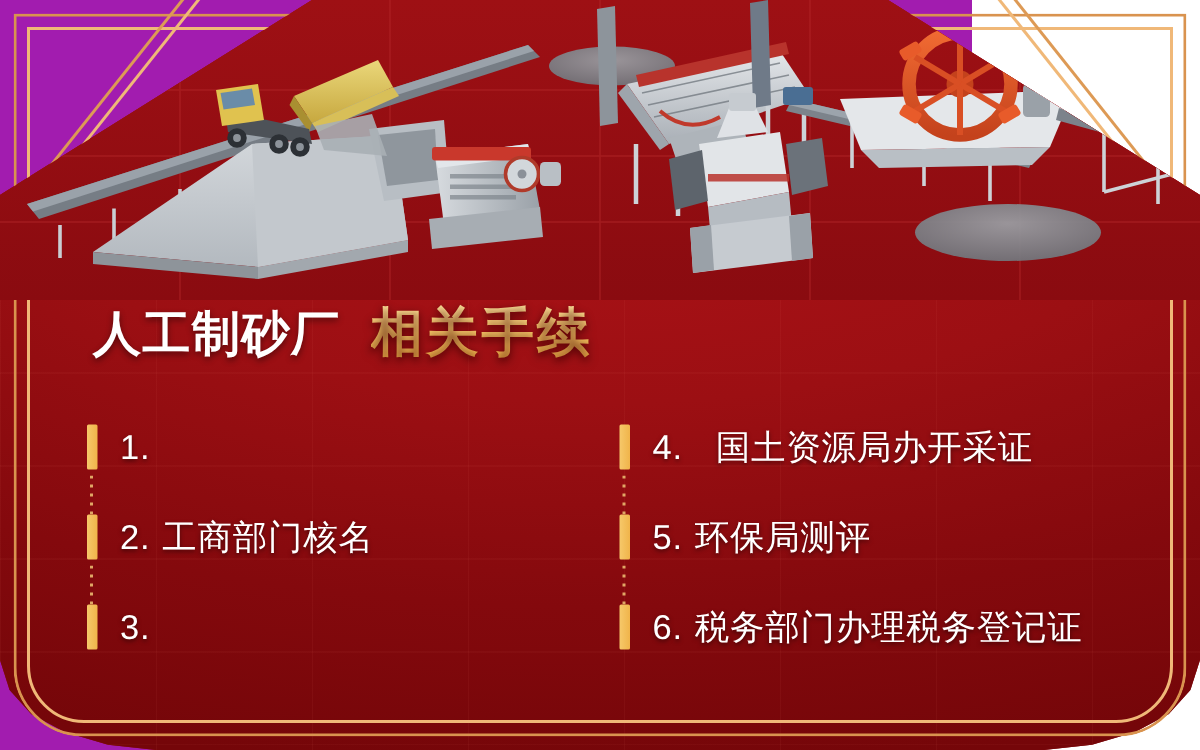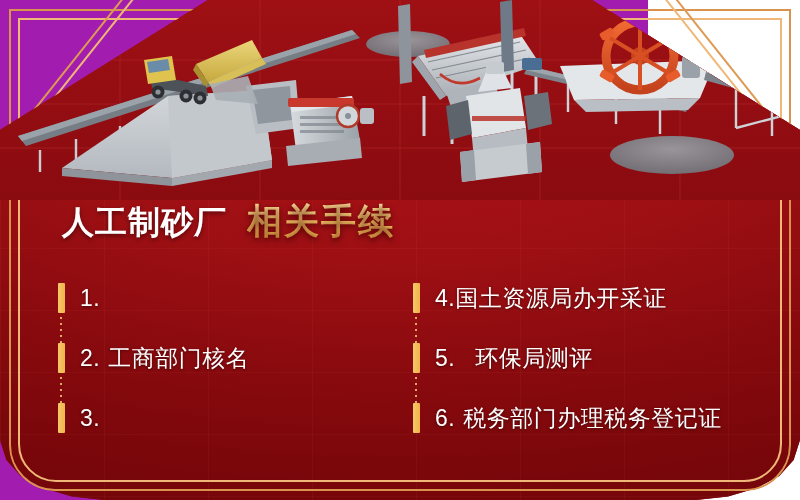--- a/index.html
+++ b/index.html
@@ -325,35 +325,35 @@
     <div class="item">
       <span class="marker"></span>
       <span class="connector"></span>
       <span class="itxt">1.</span>
     </div>
 
     <div class="item">
       <span class="marker"></span>
       <span class="connector"></span>
       <span class="itxt">4.</span>
-      <span class="itxt" style="margin-left:0;">国土资源局办开采证</span>
+      <span class="itxt" style="margin-left:22px;">国土资源局办开采证</span>
     </div>
 
     <div class="item">
       <span class="marker"></span>
       <span class="connector"></span>
       <span class="itxt">2.</span>
       <span class="itxt" style="margin-left:8px;">工商部门核名</span>
     </div>
 
     <div class="item">
       <span class="marker"></span>
       <span class="connector"></span>
       <span class="itxt">5.</span>
-      <span class="itxt" style="margin-left:20px;">环保局测评</span>
+      <span class="itxt" style="margin-left:8px;">环保局测评</span>
     </div>
 
     <div class="item last">
       <span class="marker"></span>
 
       <span class="itxt">3.</span>
     </div>
 
     <div class="item last">
       <span class="marker"></span>

